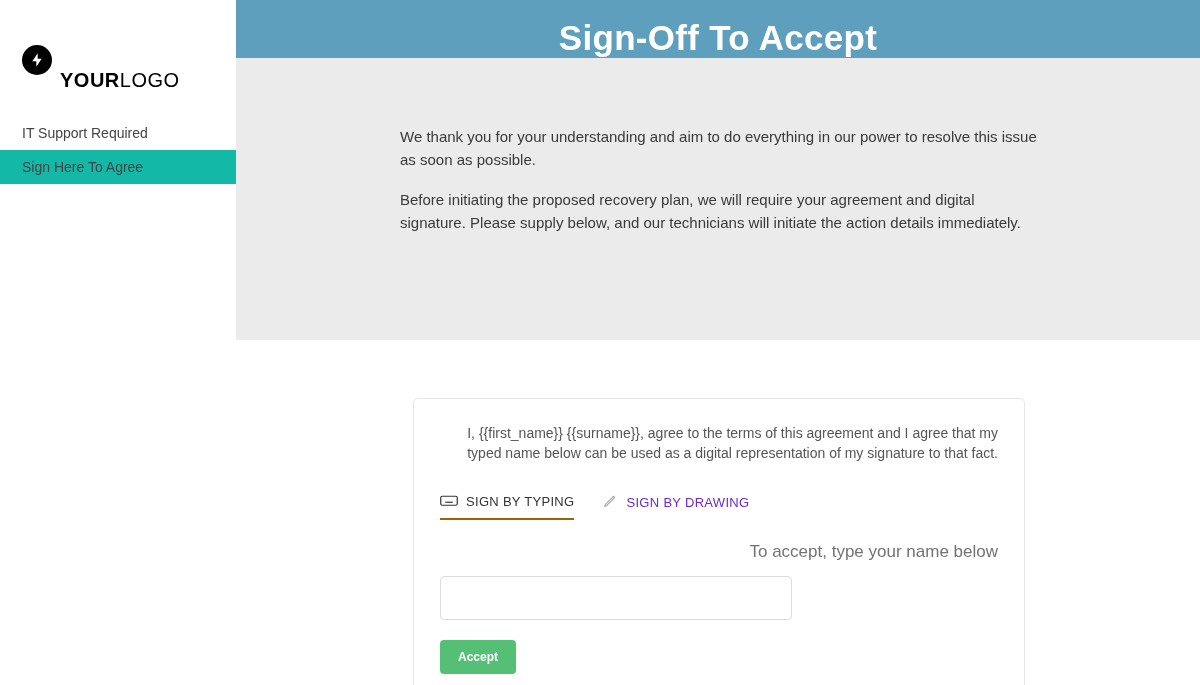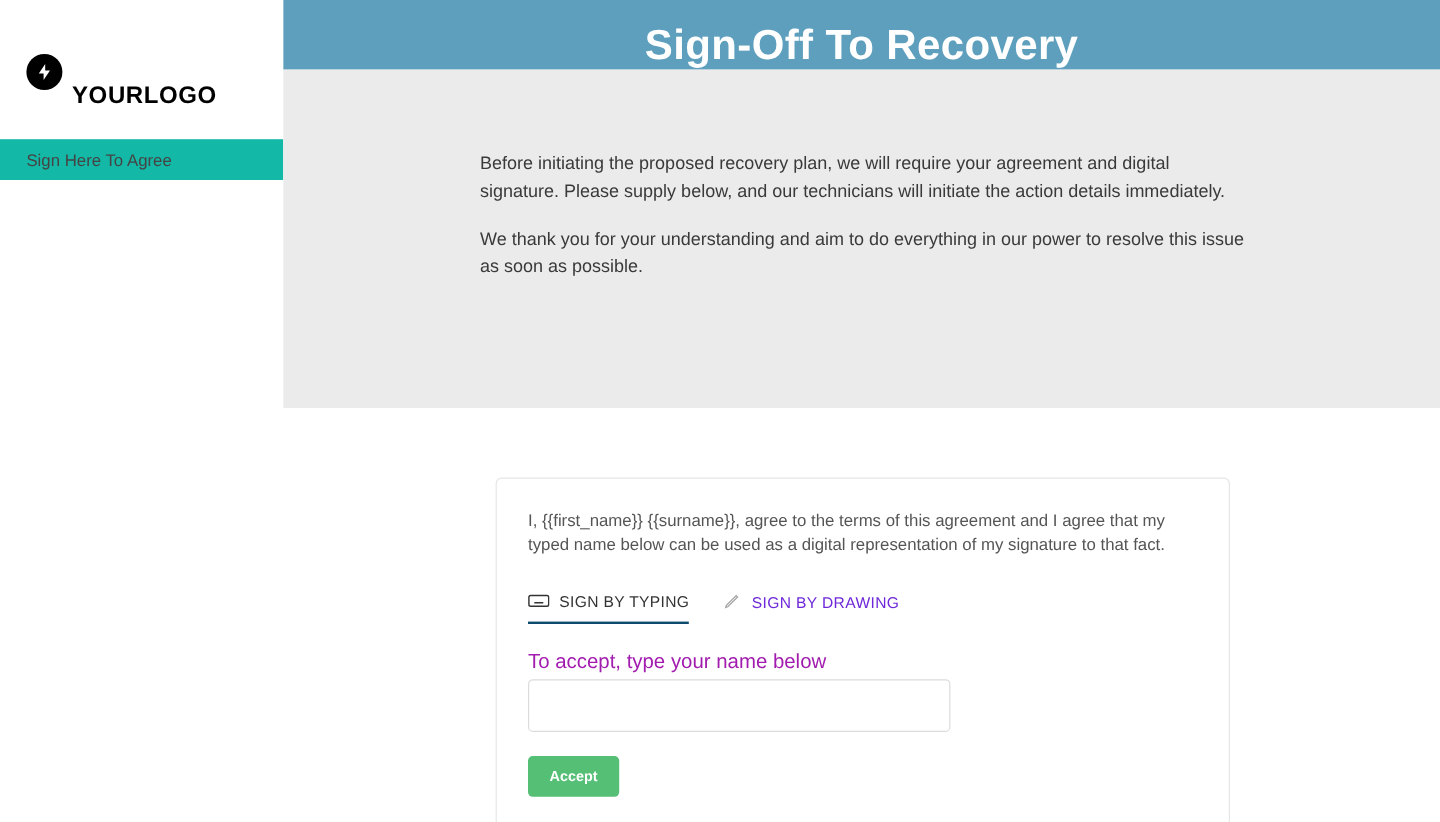--- a/index.html
+++ b/index.html
@@ -42,21 +42,21 @@
       align-items: baseline;
     }
     .logo-bold {
       font-weight: 900;
       font-size: 20px;
       letter-spacing: 0.5px;
       color: #000;
       margin-top: 41px;
     }
     .logo-light {
-      font-weight: 700;
+      font-weight: 400;
       font-size: 20px;
       letter-spacing: 0.5px;
       color: #000;
     }
     .nav {
       display: flex;
       flex-direction: column;
     }
     .nav-item {
       padding: 8px 22px;
@@ -115,44 +115,46 @@
       border: 1px solid #e6e6e6;
       border-radius: 5px;
       padding: 24px 26px 24px 26px;
       margin-left: 2px;
     }
     .agree-text {
       font-size: 14px;
       color: #555;
       line-height: 1.45;
       margin-bottom: 29px;
+      text-align: right;
     }
     .tabs {
       display: flex;
       gap: 28px;
       margin-bottom: 22px;
     }
     .tab {
       display: flex;
       align-items: center;
       gap: 8px;
       font-size: 13px;
       color: #6d28d9;
       padding-bottom: 8px;
       cursor: pointer;
       letter-spacing: 0.3px;
     }
     .tab.active {
       color: #333;
-      border-bottom: 2px solid #0c4a6e;
+      border-bottom: 2px solid #a16207;
     }
     .instruct {
       font-size: 17px;
-      color: #a21caf;
-      margin-bottom: 4px;
+      color: #737373;
+      margin-bottom: 14px;
+      text-align: right;
     }
     .name-input {
       width: 352px;
       height: 44px;
       border: 1px solid #dcdcdc;
       border-radius: 4px;
       font-size: 15px;
       padding: 0 12px;
       margin-bottom: 20px;
       display: block;
@@ -179,33 +181,34 @@
           <path d="M13 2 L5 14 L11 14 L11 22 L19 10 L13 10 Z" fill="#fff"></path>
         </svg>
       </div>
       <div class="logo-text">
         <span class="logo-bold">YOUR</span>
         <span class="logo-light">LOGO</span>
       </div>
     </div>
   </div>
   <nav class="nav">
+    <div class="nav-item">IT Support Required</div>
     <div class="nav-item active">Sign Here To Agree</div>
   </nav>
 </aside>
 
 <main class="main">
   <section class="hero">
-    <h1 class="hero-title">Sign-Off To Recovery</h1>
+    <h1 class="hero-title">Sign-Off To Accept</h1>
   </section>
 
   <section class="intro">
     <div class="intro-inner">
+      <p>We thank you for your understanding and aim to do everything in our power to resolve this issue as soon as possible.</p>
       <p>Before initiating the proposed recovery plan, we will require your agreement and digital signature. Please supply below, and our technicians will initiate the action details immediately.</p>
-      <p>We thank you for your understanding and aim to do everything in our power to resolve this issue as soon as possible.</p>
     </div>
   </section>
 
   <section class="sign-section">
     <div class="card">
       <p class="agree-text">I, {{first_name}} {{surname}}, agree to the terms of this agreement and I agree that my typed name below can be used as a digital representation of my signature to that fact.</p>
 
       <div class="tabs">
         <div class="tab active">
           <span>

